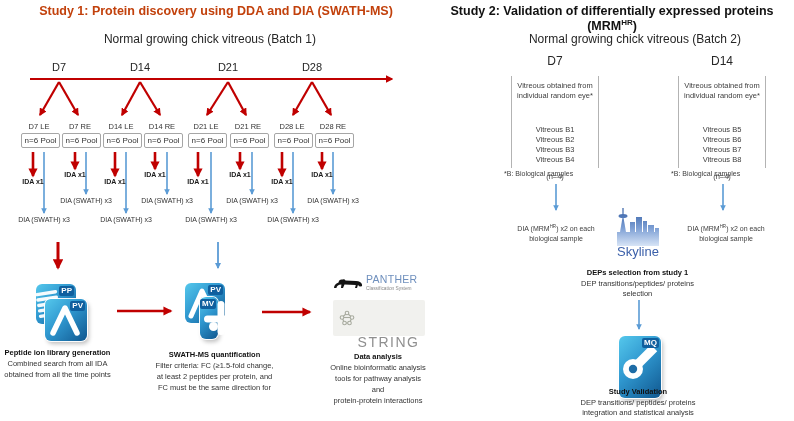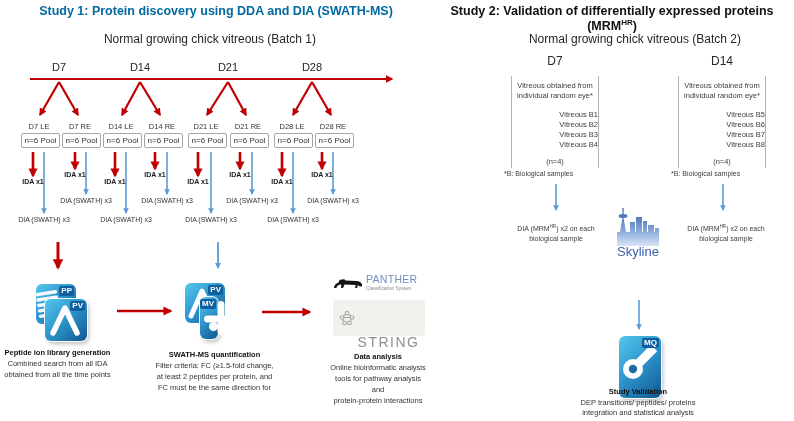--- a/index.html
+++ b/index.html
@@ -1,21 +1,21 @@
 <!DOCTYPE html>
 <html><head>
 <meta charset="utf-8">
 <style>
   html,body{margin:0;padding:0;background:#fff;}
   .canvas{position:relative;width:794px;height:421px;background:#fff;
           font-family:"Liberation Sans",sans-serif;overflow:hidden;}
   .layer{position:absolute;left:0;top:0;}
   .t{position:absolute;}
   .ctr{text-align:center;}
-  .s1-title{left:0;top:4px;width:432px;text-align:center;font-size:12.5px;font-weight:bold;color:#0369a1;}
+  .s1-title{left:0;top:4px;width:432px;text-align:center;font-size:12.5px;font-weight:bold;color:#c2410c;}
   .s2-title{left:430px;top:4px;width:364px;text-align:center;font-size:12.5px;font-weight:bold;color:#111;}
   .sup-lg{font-size:8px;vertical-align:super;font-weight:bold;}
   .sup-sm{font-size:4.5px;vertical-align:super;}
   .subtitle{font-size:12px;color:#262626;}
   .s1-sub{left:60px;top:32px;width:300px;}
   .s2-sub{left:470px;top:32px;width:330px;}
   .dlab{position:absolute;top:61px;width:40px;text-align:center;font-size:11px;color:#262626;font-weight:500;}
   .eye{position:absolute;top:122px;width:48px;text-align:center;font-size:7.5px;color:#333;}
   .pool{position:absolute;top:133px;width:37px;height:13px;border:1px solid #a6a6a6;border-radius:2px;
         font-size:8px;line-height:13px;text-align:center;color:#333;background:#fff;box-sizing:content-box;}
@@ -32,21 +32,21 @@
   .panther-wrap{position:absolute;left:333px;top:272px;width:96px;height:24px;display:flex;align-items:center;}
   .panther-text{margin-left:3px;line-height:9px;}
   .panther-name{font-size:10.5px;color:#6e8fbd;letter-spacing:.3px;}
   .panther-tag{font-size:4.8px;color:#8a8a8a;}
   .string-box{position:absolute;left:333px;top:300px;width:92px;height:36px;background:#f1f1ee;border-radius:2px;
               display:flex;align-items:center;justify-content:center;}
   .string-text{font-size:14px;color:#8f8f8f;letter-spacing:1.5px;margin-left:3px;margin-top:48px;}
   .vbox{position:absolute;top:76px;width:88px;height:92px;border-left:1px solid #b3b3b3;border-right:1px solid #b3b3b3;
         text-align:center;font-size:7.5px;color:#404040;padding-top:5px;box-sizing:border-box;}
   .src{line-height:10px;}
-  .smpl{margin-top:9px;line-height:10px;text-align:right;}
+  .smpl{margin-top:24px;line-height:10px;}
   .nlab{margin-top:7px;}
   .fn{position:absolute;top:170px;font-size:7px;color:#404040;}
   .dialab{position:absolute;top:222px;width:96px;text-align:center;font-size:7px;color:#404040;line-height:10px;}
   .d2{position:absolute;top:54px;width:80px;text-align:center;font-size:12px;color:#262626;}
   .skytext{position:absolute;left:598px;top:244px;width:80px;text-align:center;font-size:13px;color:#3a5fa9;}
   .blocktext{position:absolute;font-size:7.5px;color:#333;line-height:10.5px;text-align:center;}
   .blocktext .st{font-weight:bold;color:#111;}
 </style>
 </head>
 <body>
@@ -295,20 +295,25 @@
       <path d="M8 26 L10.6 11 L11.4 11 L14 26 Z"></path>
       <rect x="18" y="16" width="5" height="10"></rect>
       <rect x="24" y="11" width="6" height="15"></rect>
       <rect x="31" y="15" width="4" height="11"></rect>
       <rect x="36" y="19" width="6" height="7"></rect>
       <rect x="43" y="22" width="4" height="4"></rect>
     </g>
   </svg>
   <div class="skytext">Skyline</div>
 
+  <div class="blocktext" style="left:565px;top:268px;width:145px">
+    <div class="st">DEPs selection from study 1</div>
+    <div>DEP transitions/peptides/ proteins</div>
+    <div>selection</div>
+  </div>
 
   <div class="sq front" style="left:619px;top:336px;width:42px;height:62px">
     <svg width="42" height="46">
       <line x1="19" y1="28" x2="35" y2="12" stroke="#fff" stroke-width="9"></line>
       <circle cx="14" cy="33" r="10" fill="#fff"></circle>
       <circle cx="14" cy="33" r="4.2" fill="#1d6ca6"></circle>
     </svg>
     <span class="tab">MQ</span>
   </div>
 

